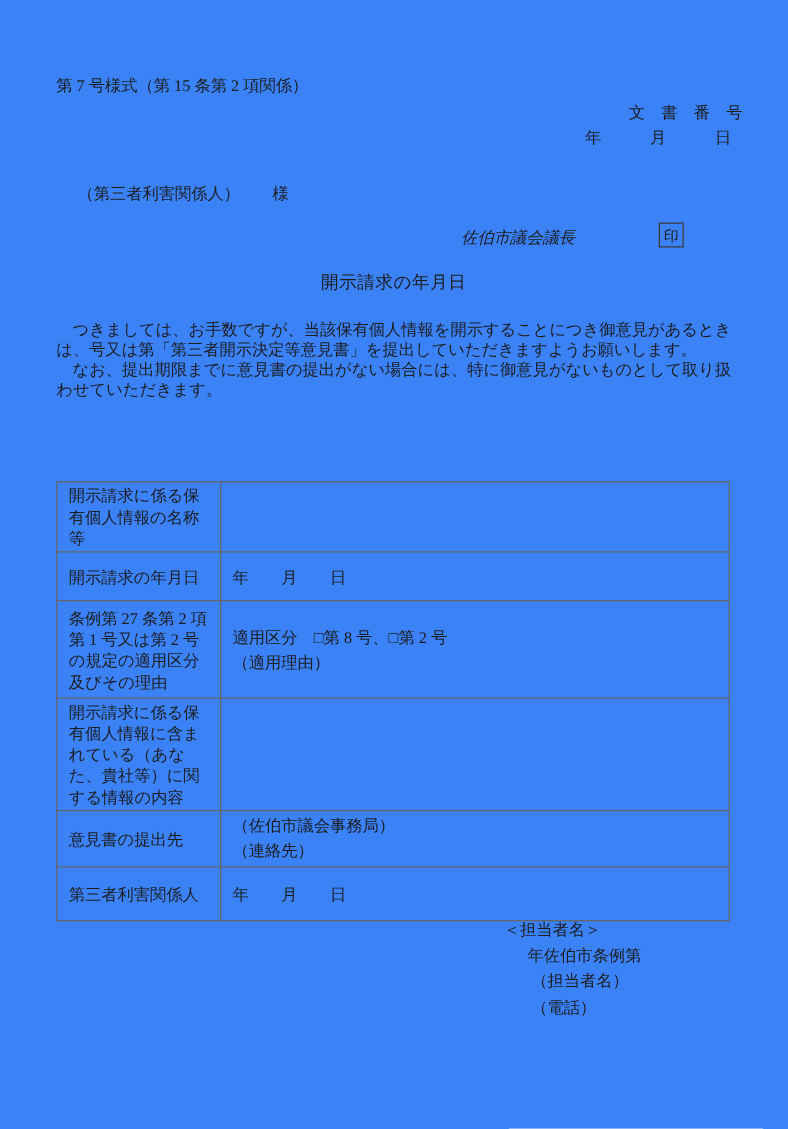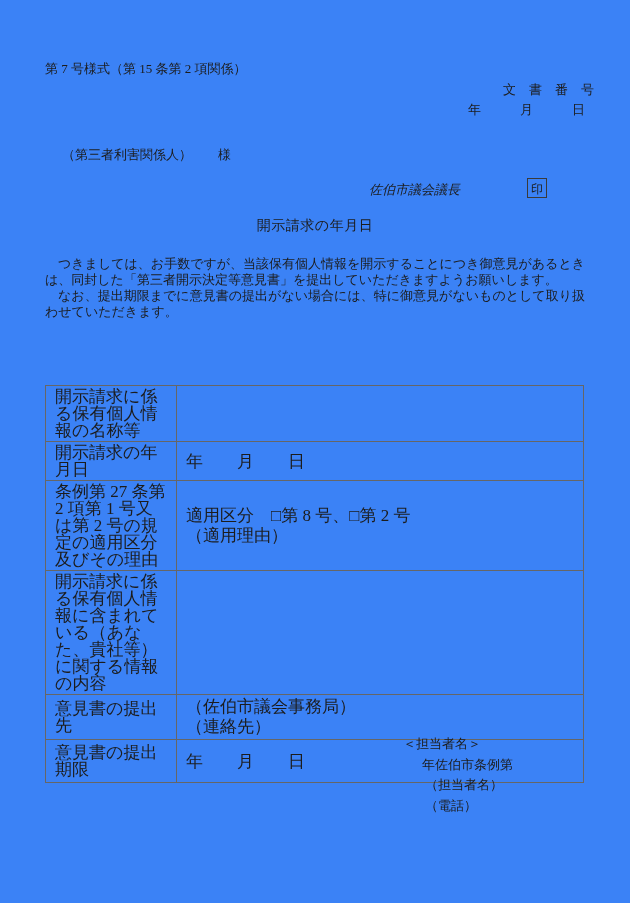--- a/index.html
+++ b/index.html
@@ -39,21 +39,21 @@
 
   #infoTable {
     position: absolute; left: 45px; top: 385px;
     width: 539px; border-collapse: collapse; table-layout: fixed;
   }
   #infoTable td {
     border: 1px solid #666666;
     vertical-align: middle;
     padding: 2px 6px 2px 9px;
     line-height: 17px;
-    font-size: 17px;
+    font-size: 13px;
     overflow: hidden;
   }
   #infoTable col.c-label { width: 131px; }
   tr.r1 { height: 42px; }
   tr.r2 { height: 39px; }
   tr.r3 { height: 78px; }
   tr.r4 { height: 78px; }
   tr.r5 { height: 43px; }
   tr.r6 { height: 43px; }
   td.val { padding-left: 18px; }
@@ -75,21 +75,21 @@
   <div class="abs" id="dateLine">年　　　月　　　日</div>
   <div class="abs" id="addressee">（第三者利害関係人）　　様</div>
   <div class="abs" id="sender">佐伯市議会議長</div>
   <div class="abs" id="sealBox">
     <span>印</span>
   </div>
 
   <div class="abs" id="docTitle">開示請求の年月日</div>
 
   <div class="abs" id="bodyText">
-    <p>　つきましては、お手数ですが、当該保有個人情報を開示することにつき御意見があるときは、同封した「第三者開示決定等意見書」を提出していただきますようお願いします。</p>
+    <p>　つきましては、お手数ですが、当該保有個人情報を開示することにつき御意見があるときは、号又は第「第三者開示決定等意見書」を提出していただきますようお願いします。</p>
     <p>　なお、提出期限までに意見書の提出がない場合には、特に御意見がないものとして取り扱わせていただきます。</p>
   </div>
 
   <table id="infoTable">
     <colgroup>
         <col class="c-label">
         <col class="c-value">
       </colgroup>
     <tbody>
       <tr class="r1">
@@ -112,21 +112,21 @@
         <td class="val"></td>
       </tr>
       <tr class="r5">
         <td>意見書の提出先</td>
         <td class="val">
           <div class="vline">（佐伯市議会事務局）</div>
           <div class="vline">（連絡先）</div>
         </td>
       </tr>
       <tr class="r6">
-        <td>意見書の提出期限</td>
+        <td>第三者利害関係人</td>
         <td class="val date">年　　月　　日</td>
       </tr>
     </tbody>
   </table>
 
   <div class="abs" id="contact">
     <div class="c-head">＜担当者名＞</div>
     <div class="c-line1">年佐伯市条例第</div>
     <div class="c-line2">（担当者名）</div>
     <div class="c-line3">（電話）</div>

